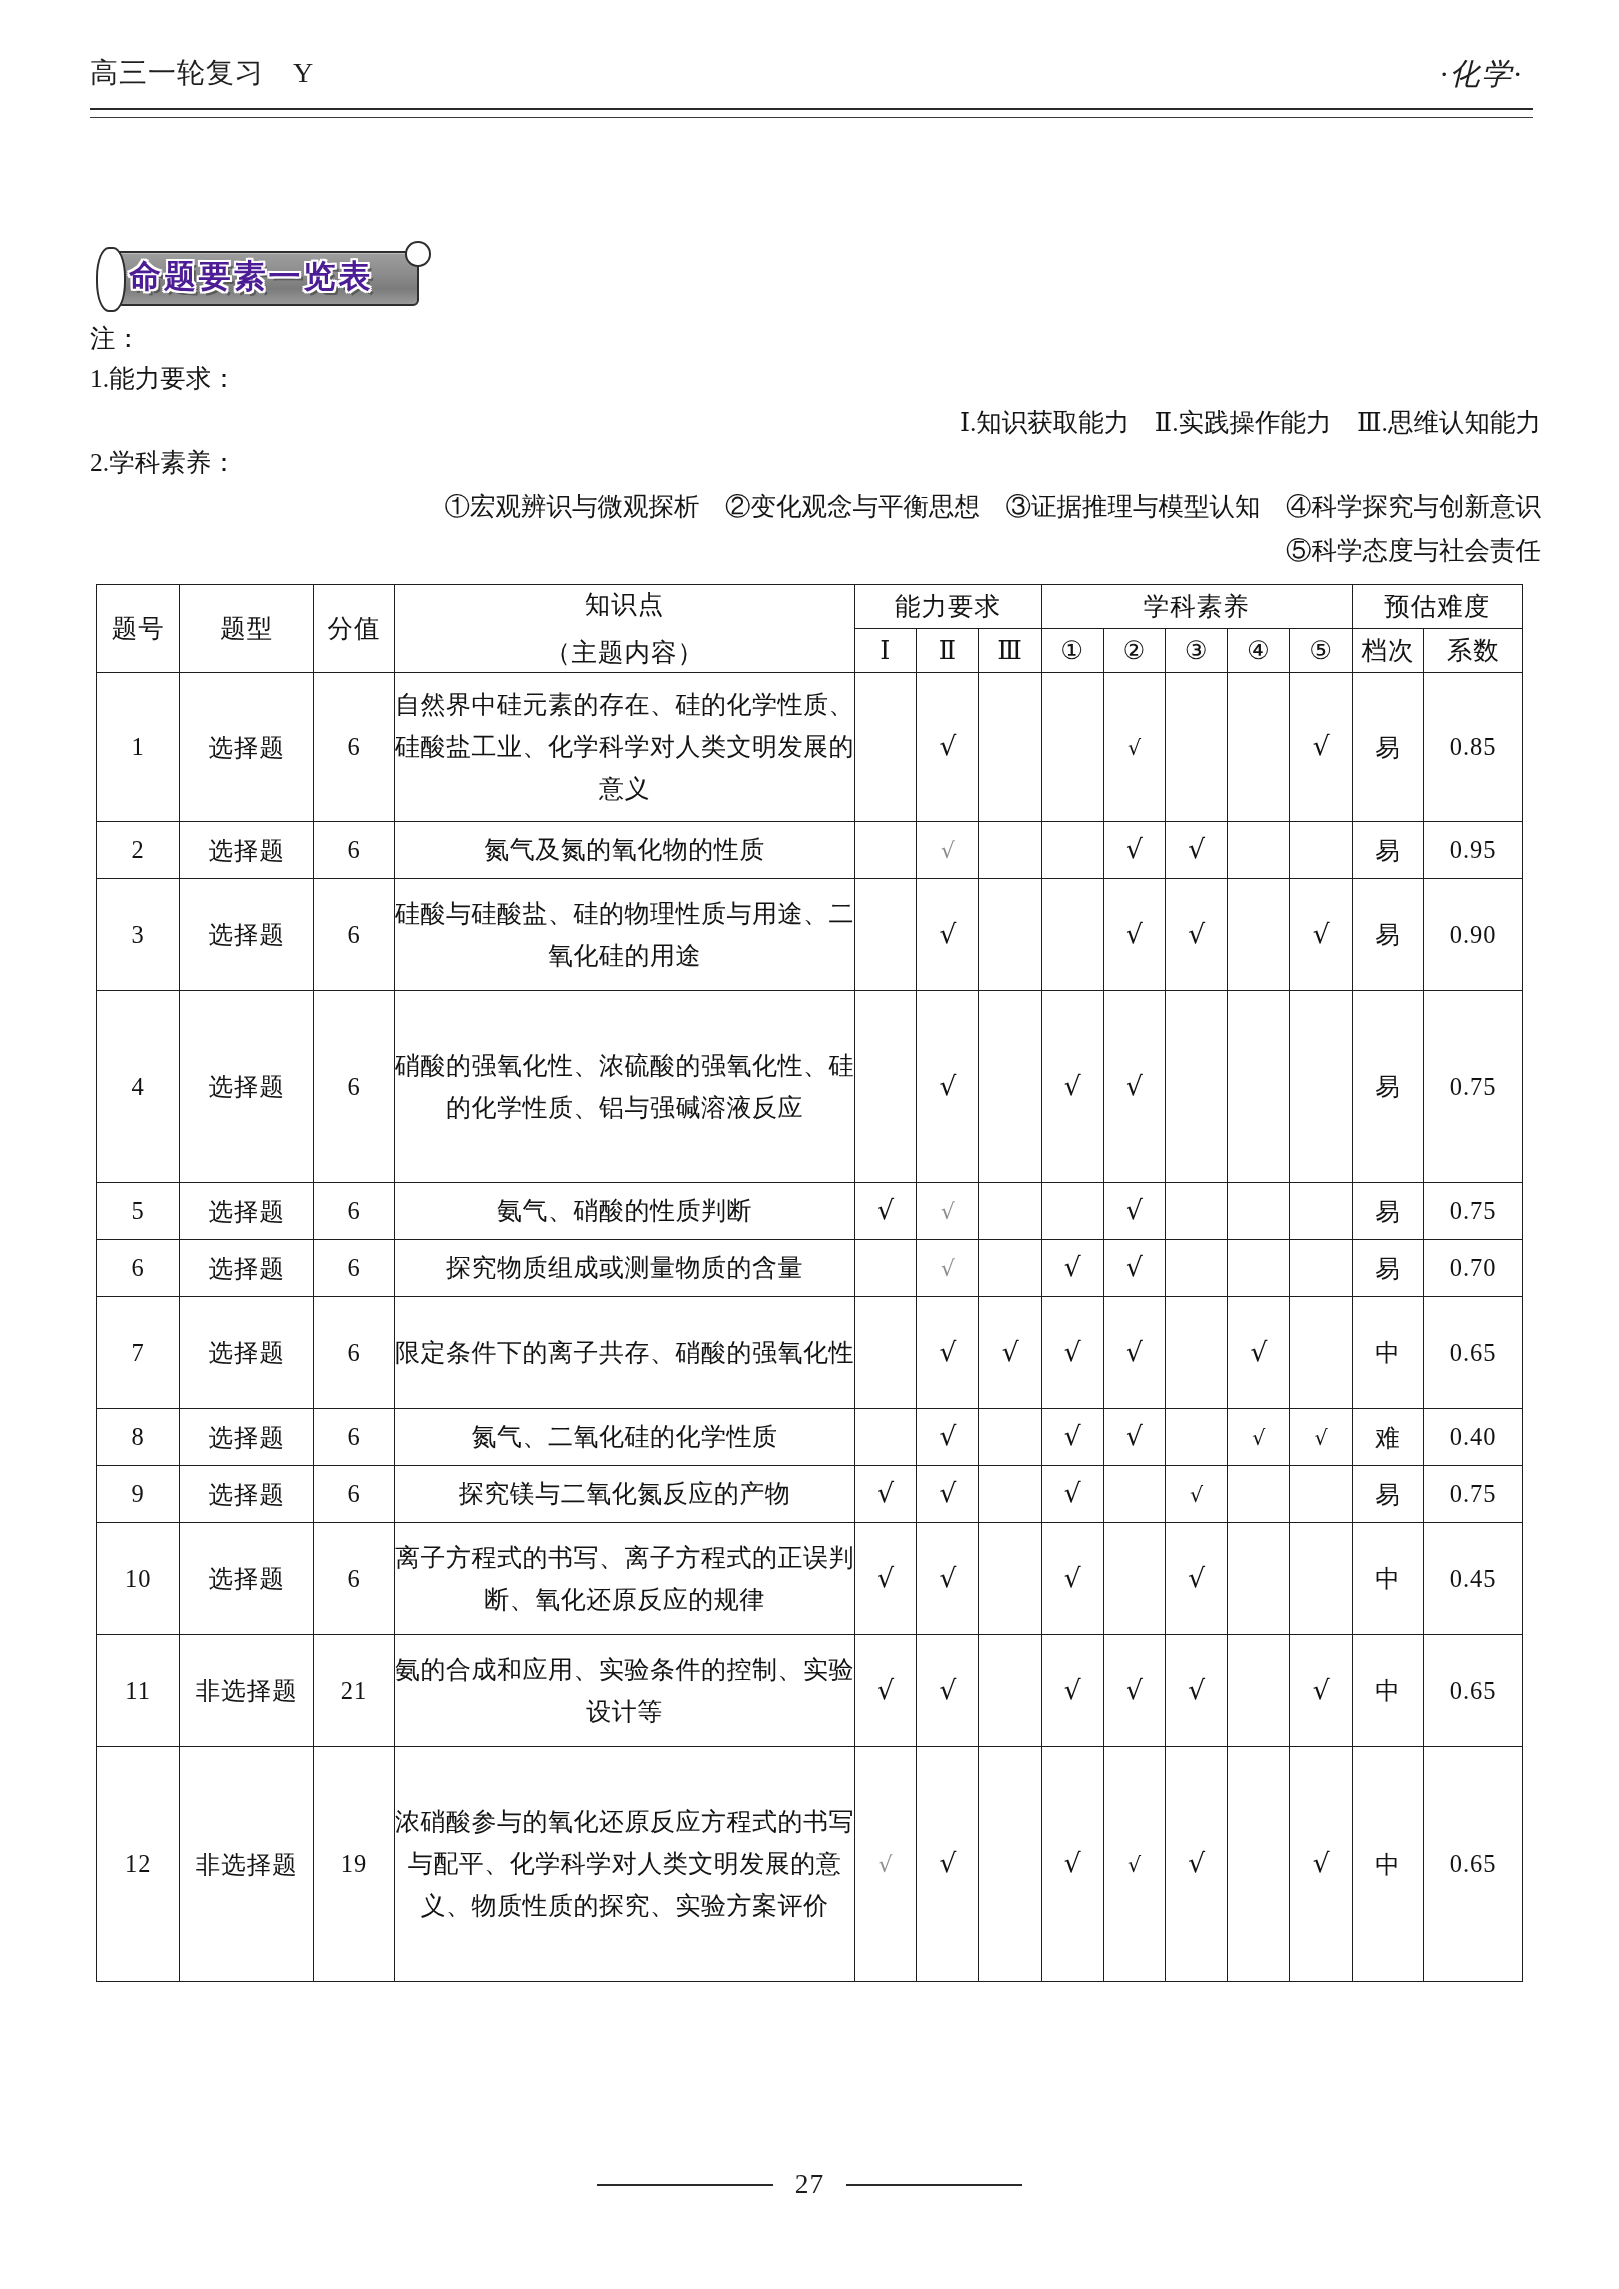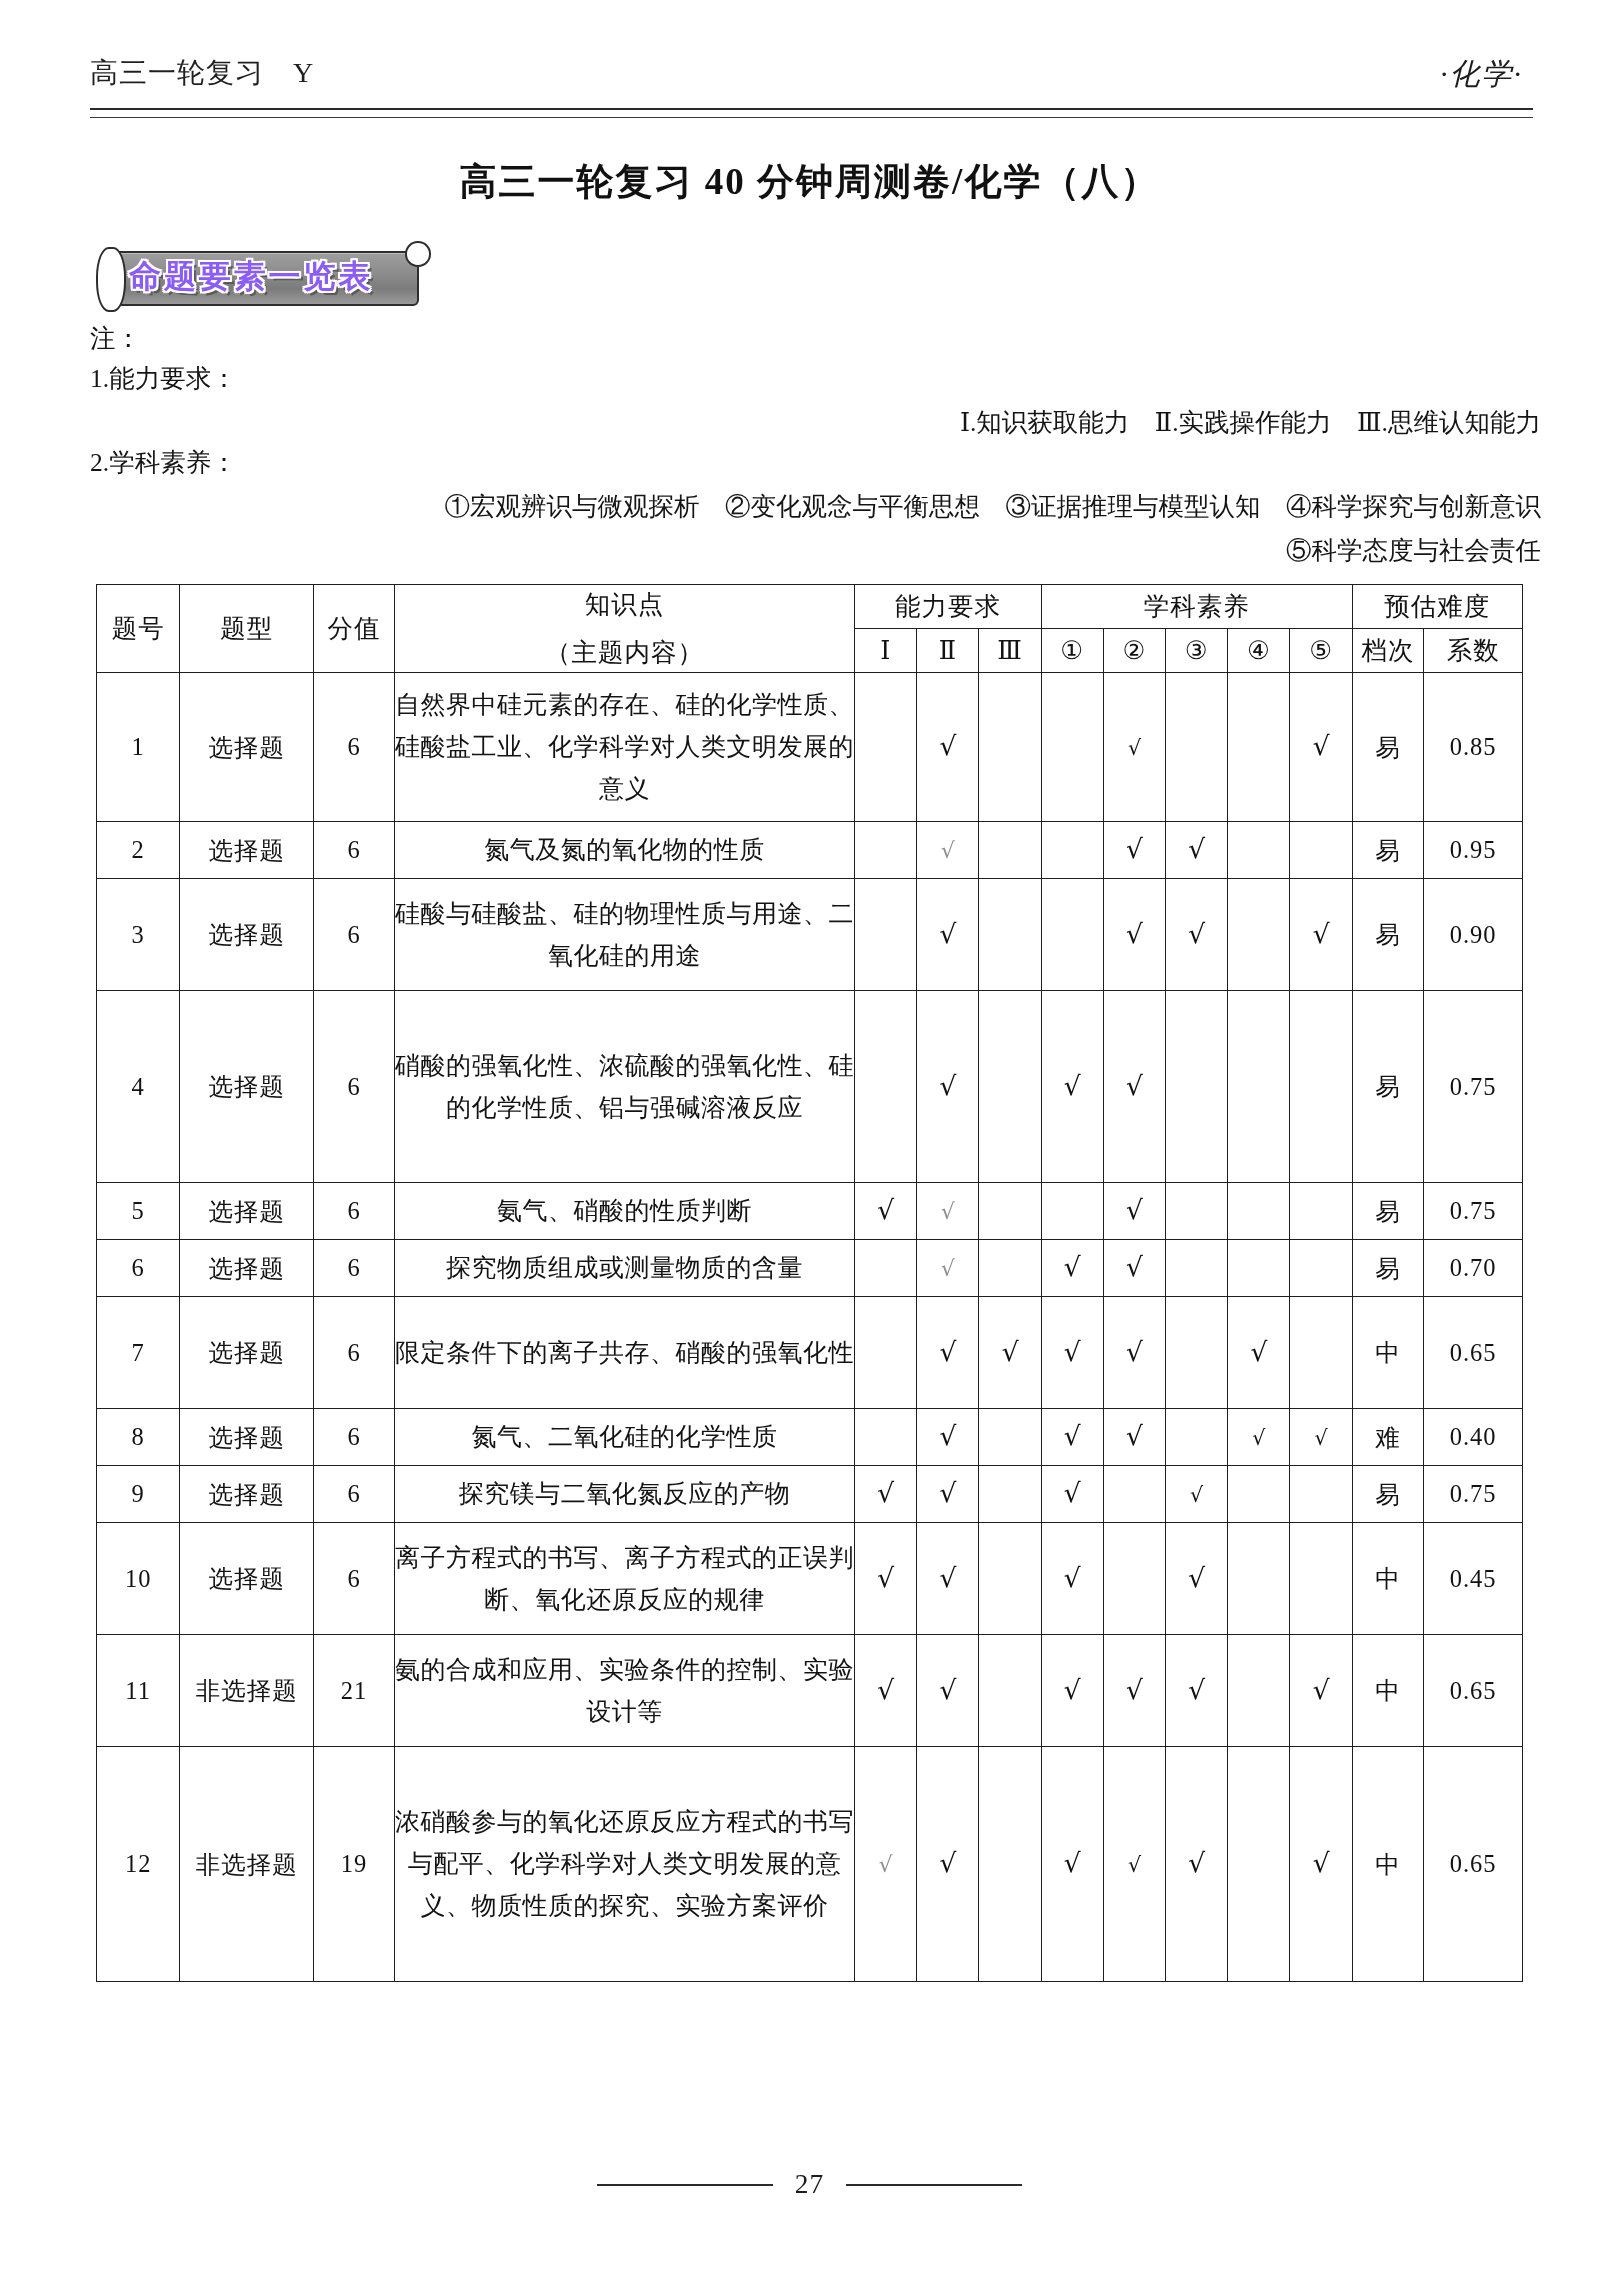--- a/index.html
+++ b/index.html
@@ -94,21 +94,21 @@
     border-radius: 5.9px 9.8px 5.9px 9.8px;
     box-shadow: inset 0 1px 0 #bdbdbd;
   }
   .banner-text {
     position: absolute;
     left: 35px;
     top: 7.8px;
     font-size: 32px;
     font-weight: bold;
     letter-spacing: 2.9px;
-    color: #8b5cf6;
+    color: #4c1d95;
     font-family: "DejaVu Sans", "Liberation Sans", sans-serif;
     text-shadow:
       -2px 0 0 #ffffff,  2px 0 0 #ffffff,
        0 -2px 0 #ffffff, 0 2px 0 #ffffff,
       -2px -2px 0 #ffffff, 2px -2px 0 #ffffff,
       -2px 2px 0 #ffffff, 2px 2px 0 #ffffff,
        3.9px 3.9px 0 #5a5a5a;
     white-space: nowrap;
   }
   .curl-left {
@@ -233,21 +233,20 @@
 <body>
 
 <div class="page">
 
   <div class="runhead">
     <div class="runhead-left">高三一轮复习　Y</div>
     <div class="runhead-right">·化学·</div>
   </div>
   <div class="rule-double"></div>
 
-  <div class="doc-title">高三一轮复习 40 分钟周测卷/化学（八）</div>
 
   <div class="banner-wrap">
     <div class="banner-body"></div>
     <div class="curl-left"></div>
     <div class="curl-right"></div>
     <div class="banner-text">命题要素一览表</div>
   </div>
 
   <div class="notes">
     <p class="lvl1">注：</p>

